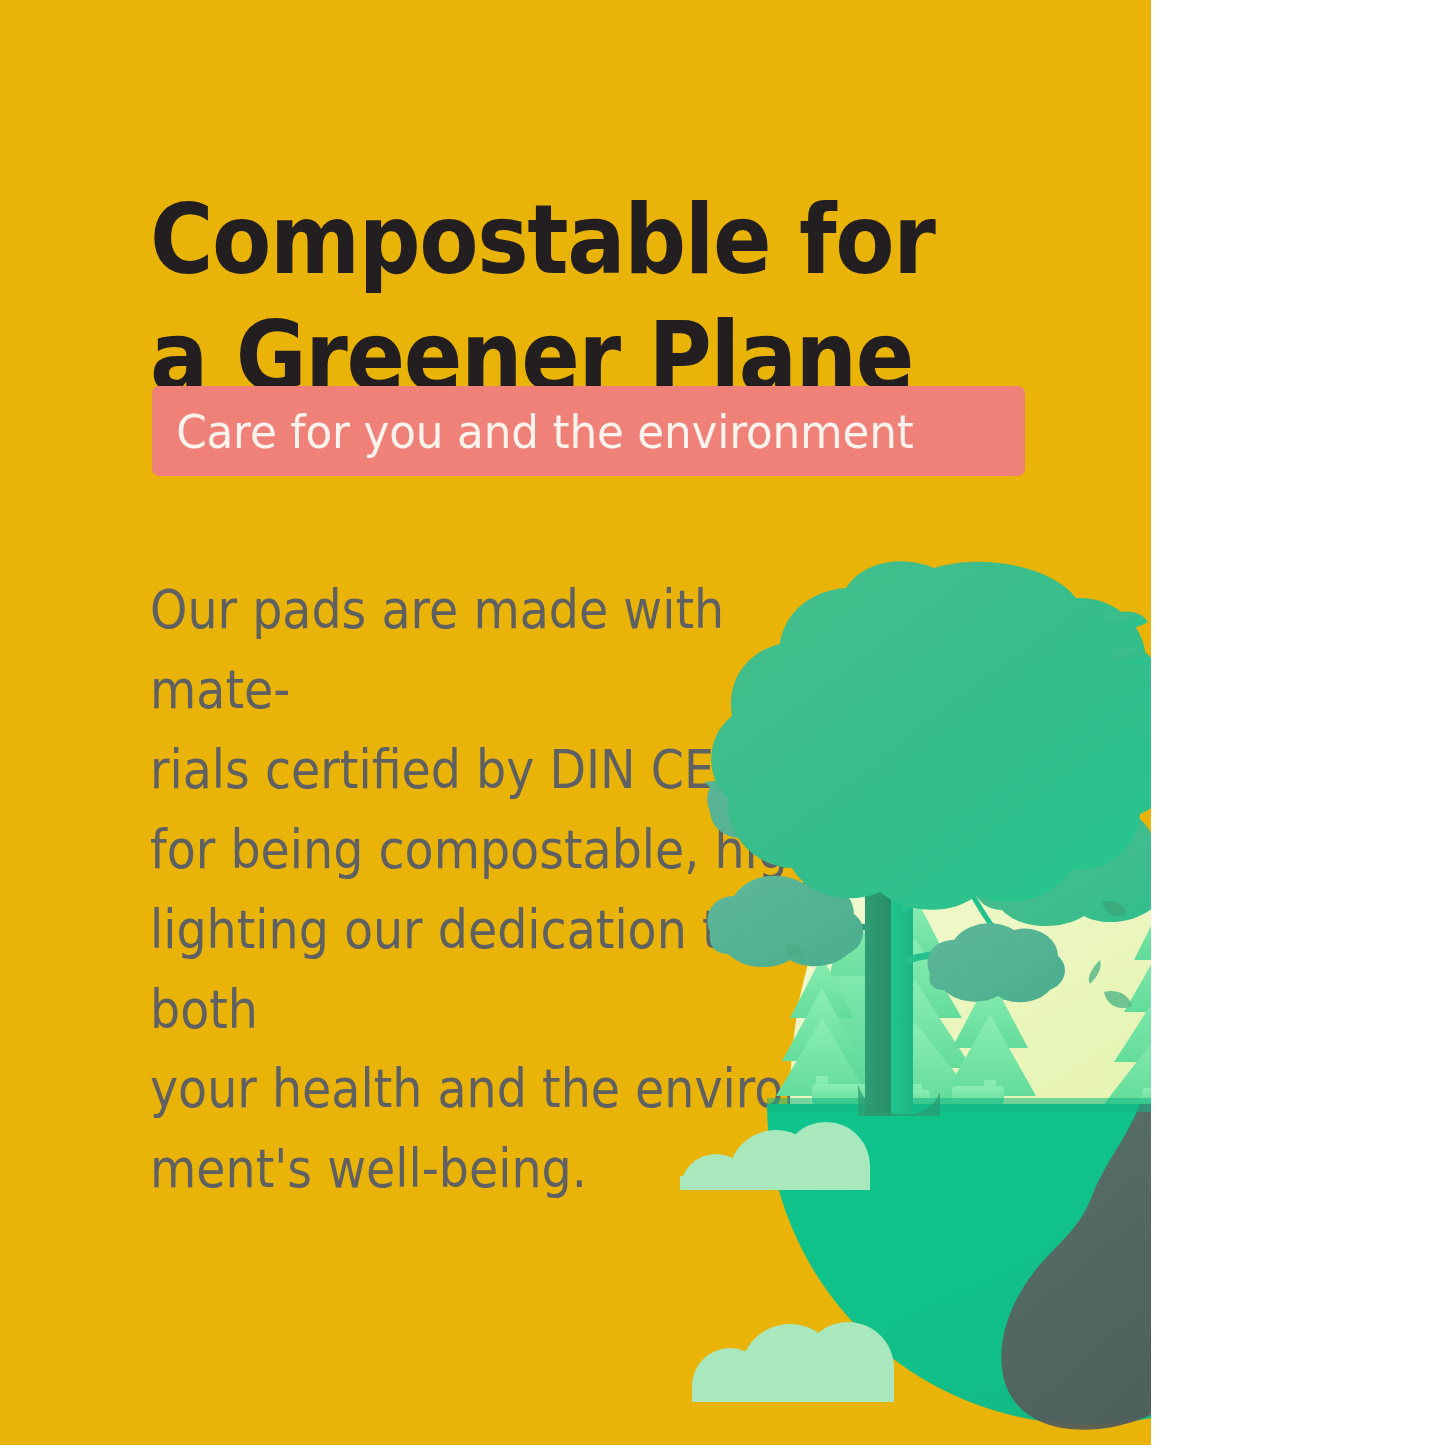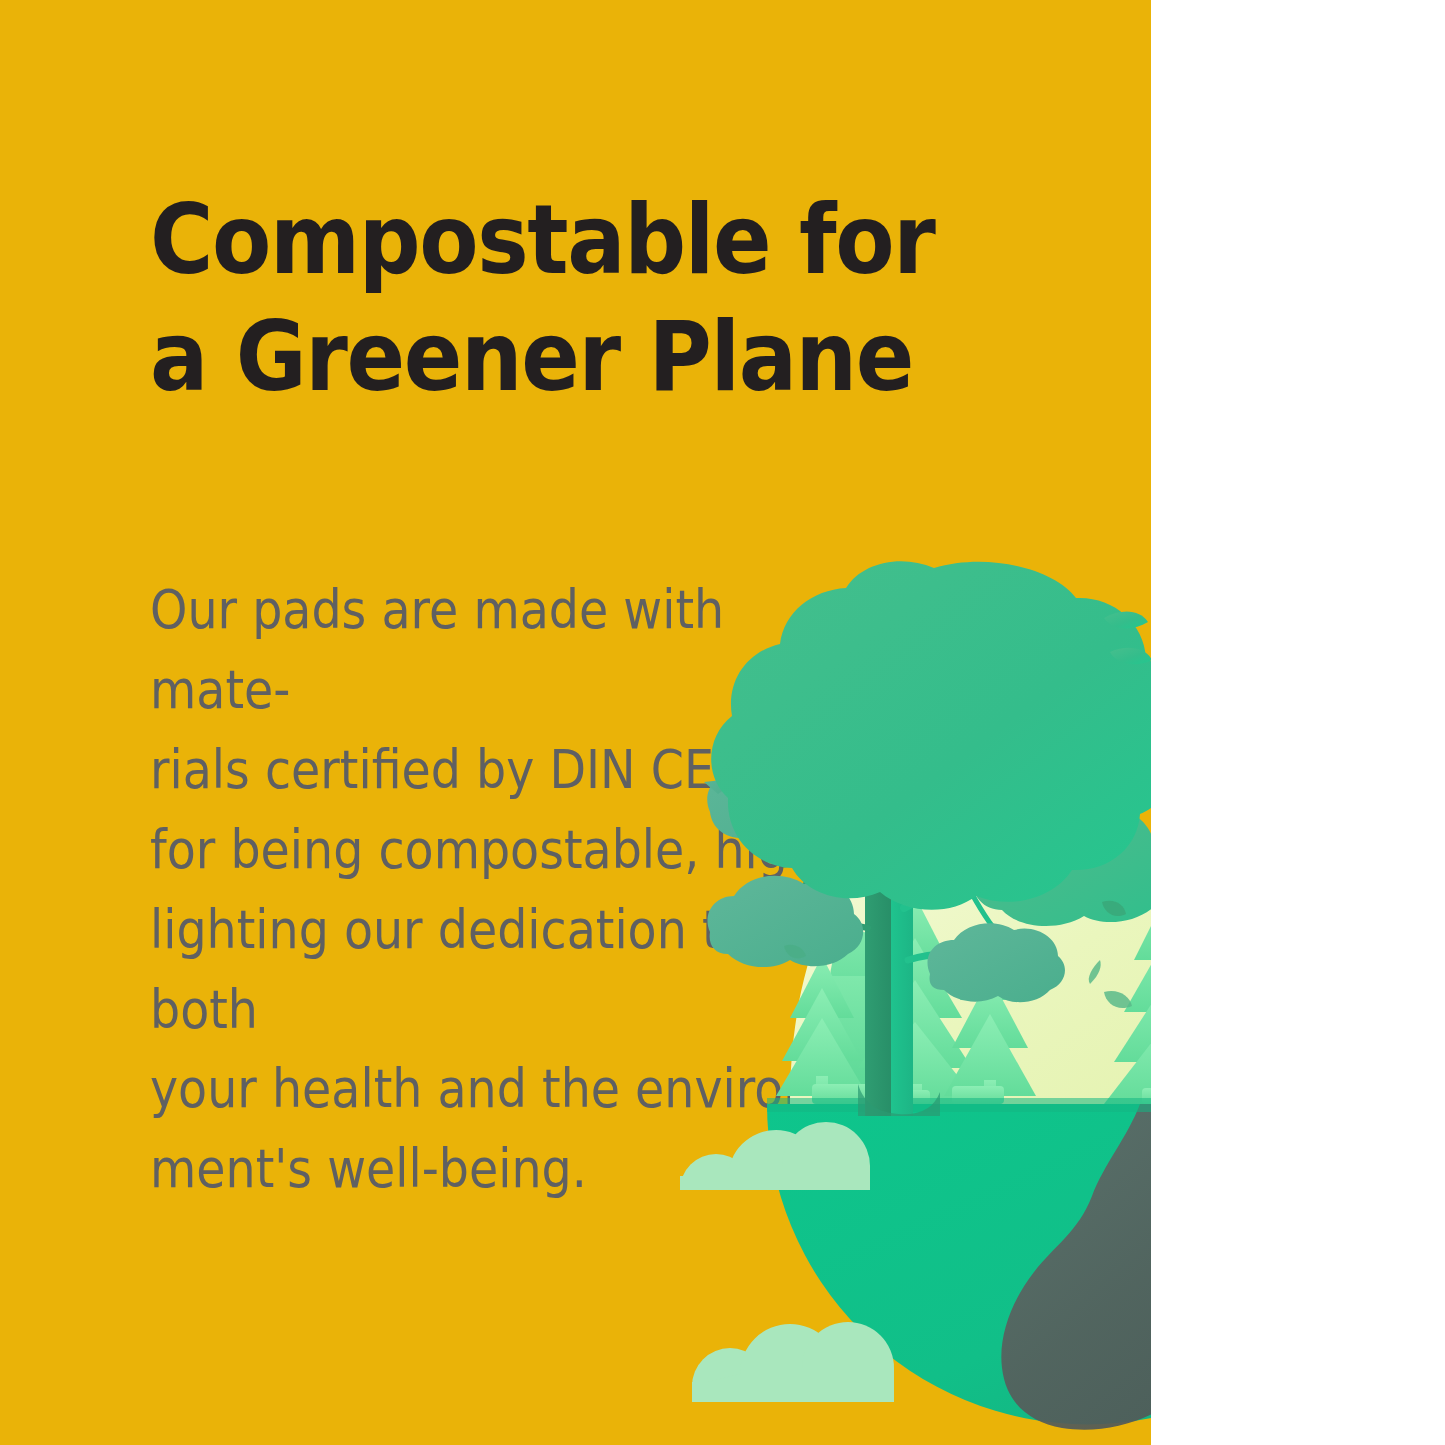--- a/index.html
+++ b/index.html
@@ -84,20 +84,23 @@
   #illustration svg { display: block; width: 100%; height: 100%; }
 </style>
 </head>
 <body>
 
 <div id="page">
 
   <h1 id="headline">Compostable for
 a Greener Plane</h1>
 
+  <div id="badge">
+    <span id="badge-text">Care for you and the environment</span>
+  </div>
 
   <p id="body-copy">Our pads are made with mate-
 rials certified by DIN CERTCO
 for being compostable, high-
 lighting our dedication to both
 your health and the environ-
 ment's well-being.</p>
 
   <div id="illustration">
     <svg viewBox="0 0 760 890" xmlns="http://www.w3.org/2000/svg">

